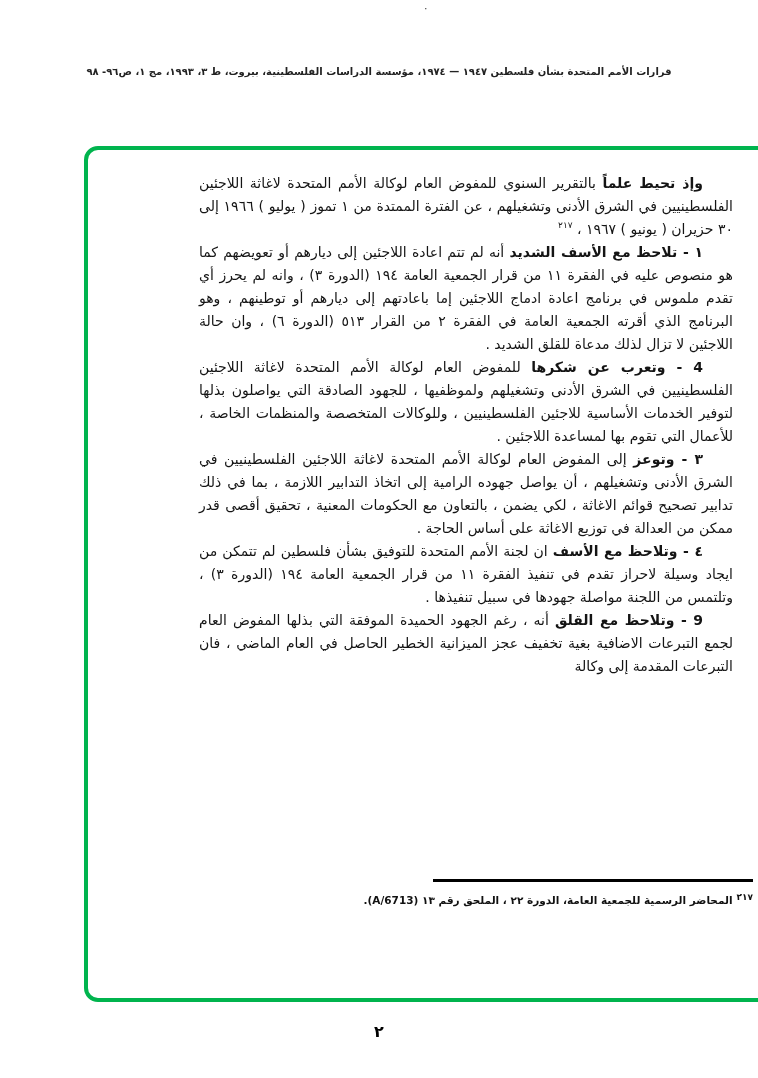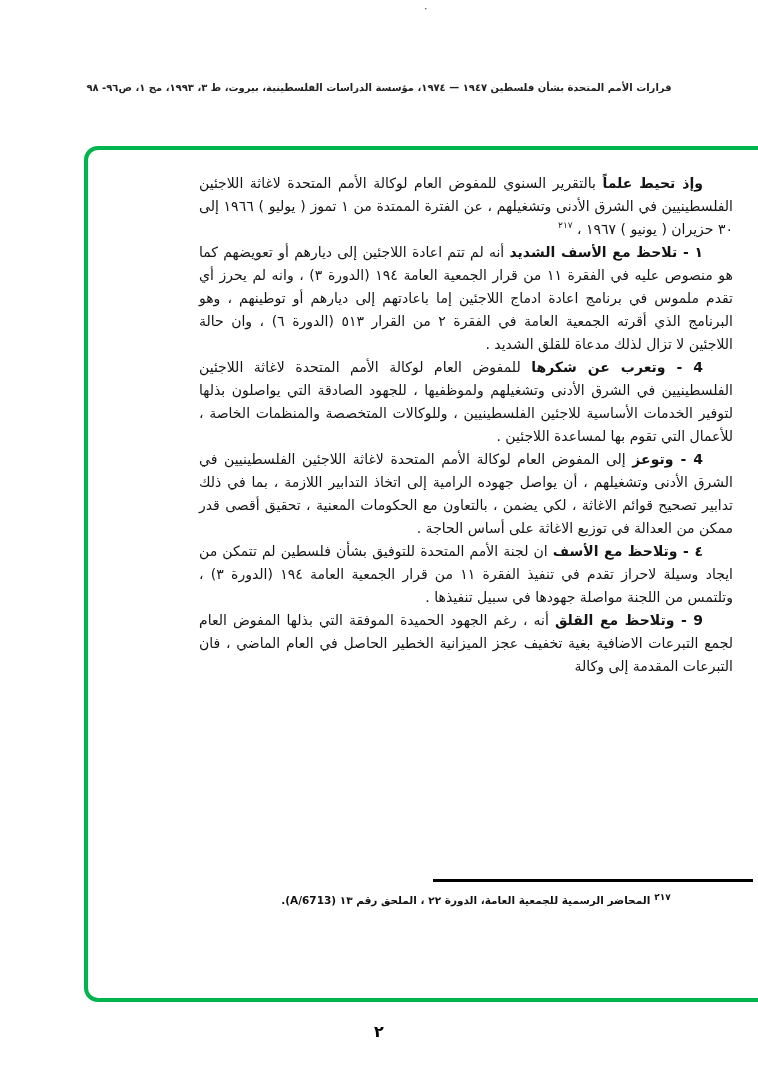--- a/index.html
+++ b/index.html
@@ -19,21 +19,21 @@
 
   .header {
     position:absolute; top:66px; left:0; width:758px;
     text-align:center; direction:rtl;
   }
   .title {
     font-size:17px; font-weight:bold; color:#0d0d0d;
     letter-spacing:0.5px;
   }
   .source {
-    margin-top:16px; font-size:10px; font-weight:bold; color:#222;
+    margin-top:0; font-size:10px; font-weight:bold; color:#222;
   }
 
   .frame {
     position:absolute; left:84px; top:146px;
     width:687px; height:856px;
     border:4px solid #00b44e;
     border-radius:14px;
     background:#ffffff;
     overflow:hidden;
   }
@@ -54,21 +54,21 @@
   .footnote-area {
     position:absolute; right:14px; bottom:92px;
     width:554px; direction:rtl;
   }
   .footnote-rule {
     width:320px; height:3px; background:#000;
   }
   .footnote {
     margin-top:12px;
     font-size:10.5px; font-weight:bold;
-    text-align:center; color:#111;
+    text-align:right; color:#111;
   }
   .footnote sup { margin-left:4px; }
 
   .page-number {
     position:absolute; top:1022px; left:0; width:758px;
     text-align:center; direction:rtl;
     font-size:16px; font-weight:bold; color:#000;
   }
 </style>
 </head>
@@ -84,21 +84,21 @@
 
   <div class="frame">
     <div class="text-col">
 
       <p class="para"><b>وإذ تحيط علماً</b><span> بالتقرير السنوي للمفوض العام لوكالة الأمم المتحدة لاغاثة اللاجئين الفلسطينيين في الشرق الأدنى وتشغيلهم ، عن الفترة الممتدة من ١ تموز ( يوليو ) ١٩٦٦ إلى ٣٠ حزيران ( يونيو ) ١٩٦٧ ، </span><sup>٢١٧</sup></p>
 
       <p class="para"><b>١ - تلاحظ مع الأسف الشديد</b><span> أنه لم تتم اعادة اللاجئين إلى ديارهم أو تعويضهم كما هو منصوص عليه في الفقرة ١١ من قرار الجمعية العامة ١٩٤ (الدورة ٣) ، وانه لم يحرز أي تقدم ملموس في برنامج اعادة ادماج اللاجئين إما باعادتهم إلى ديارهم أو توطينهم ، وهو البرنامج الذي أقرته الجمعية العامة في الفقرة ٢ من القرار ٥١٣ (الدورة ٦) ، وان حالة اللاجئين لا تزال لذلك مدعاة للقلق الشديد .</span></p>
 
       <p class="para"><b>4 - وتعرب عن شكرها</b><span> للمفوض العام لوكالة الأمم المتحدة لاغاثة اللاجئين الفلسطينيين في الشرق الأدنى وتشغيلهم ولموظفيها ، للجهود الصادقة التي يواصلون بذلها لتوفير الخدمات الأساسية للاجئين الفلسطينيين ، وللوكالات المتخصصة والمنظمات الخاصة ، للأعمال التي تقوم بها لمساعدة اللاجئين .</span></p>
 
-      <p class="para"><b>4 - وتوعز</b><span> إلى المفوض العام لوكالة الأمم المتحدة لاغاثة اللاجئين الفلسطينيين في الشرق الأدنى وتشغيلهم ، أن يواصل جهوده الرامية إلى اتخاذ التدابير اللازمة ، بما في ذلك تدابير تصحيح قوائم الاغاثة ، لكي يضمن ، بالتعاون مع الحكومات المعنية ، تحقيق أقصى قدر ممكن من العدالة في توزيع الاغاثة على أساس الحاجة .</span></p>
+      <p class="para"><b>٣ - وتوعز</b><span> إلى المفوض العام لوكالة الأمم المتحدة لاغاثة اللاجئين الفلسطينيين في الشرق الأدنى وتشغيلهم ، أن يواصل جهوده الرامية إلى اتخاذ التدابير اللازمة ، بما في ذلك تدابير تصحيح قوائم الاغاثة ، لكي يضمن ، بالتعاون مع الحكومات المعنية ، تحقيق أقصى قدر ممكن من العدالة في توزيع الاغاثة على أساس الحاجة .</span></p>
 
       <p class="para"><b>٤ - وتلاحظ مع الأسف</b><span> ان لجنة الأمم المتحدة للتوفيق بشأن فلسطين لم تتمكن من ايجاد وسيلة لاحراز تقدم في تنفيذ الفقرة ١١ من قرار الجمعية العامة ١٩٤ (الدورة ٣) ، وتلتمس من اللجنة مواصلة جهودها في سبيل تنفيذها .</span></p>
 
 
       <p class="para"><b>9 - وتلاحظ مع القلق</b><span> أنه ، رغم الجهود الحميدة الموفقة التي بذلها المفوض العام لجمع التبرعات الاضافية بغية تخفيف عجز الميزانية الخطير الحاصل في العام الماضي ، فان التبرعات المقدمة إلى وكالة</span></p>
 
     </div>
 
     <div class="footnote-area">
       <div class="footnote-rule"></div>

